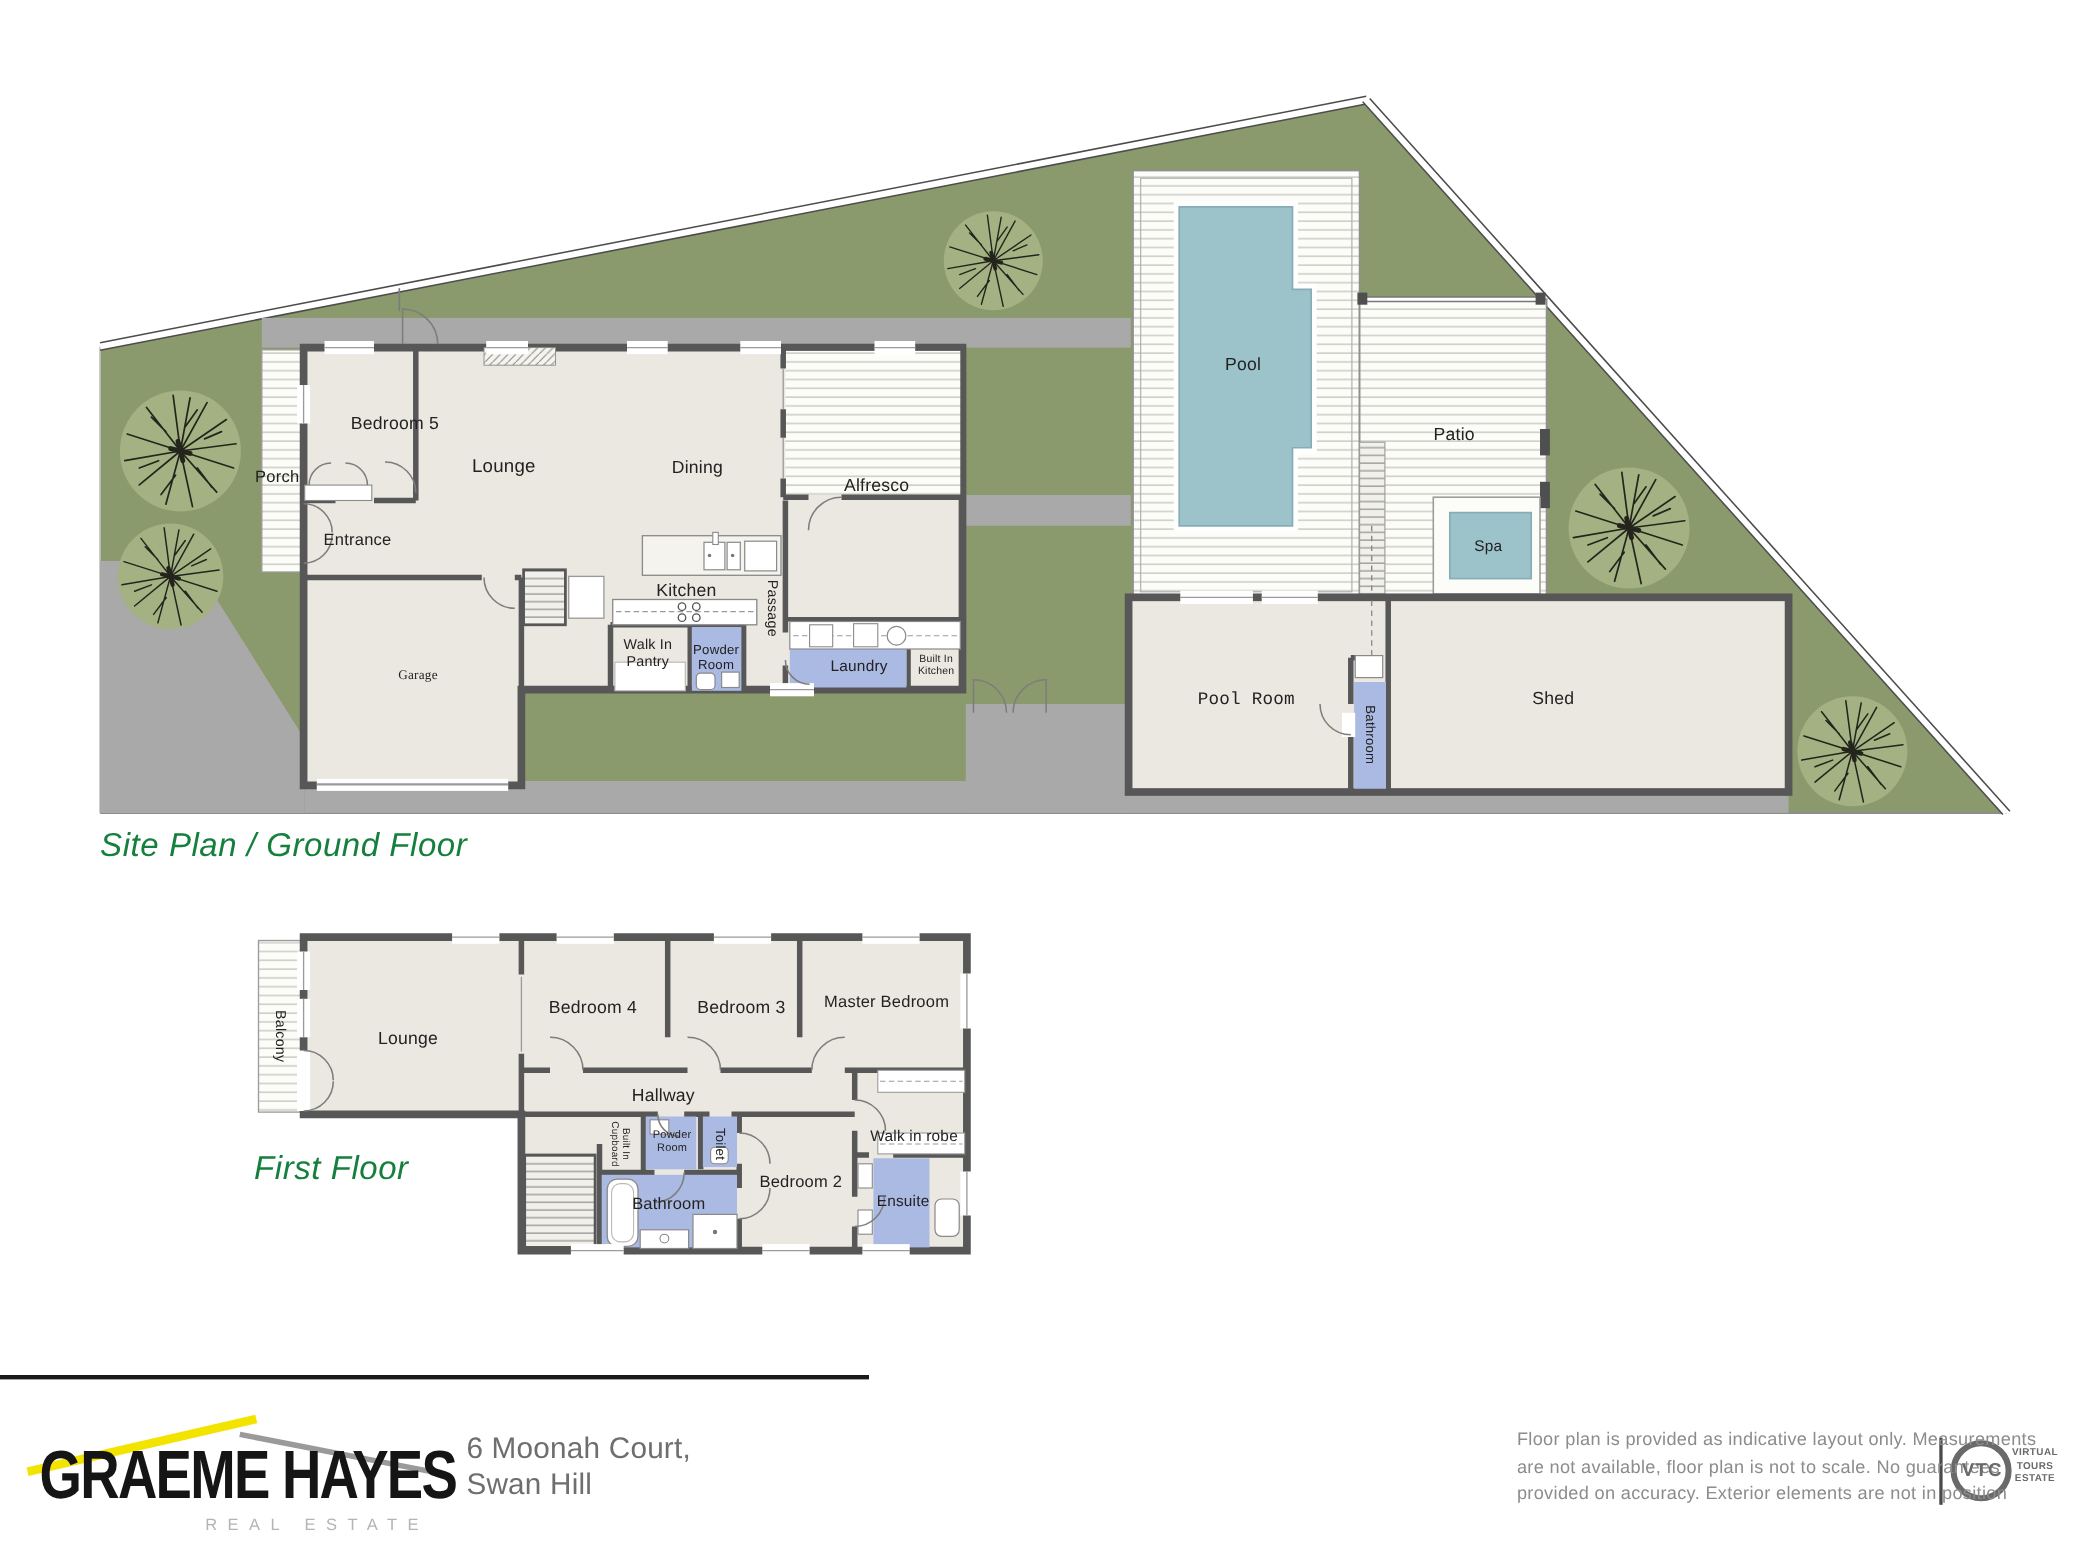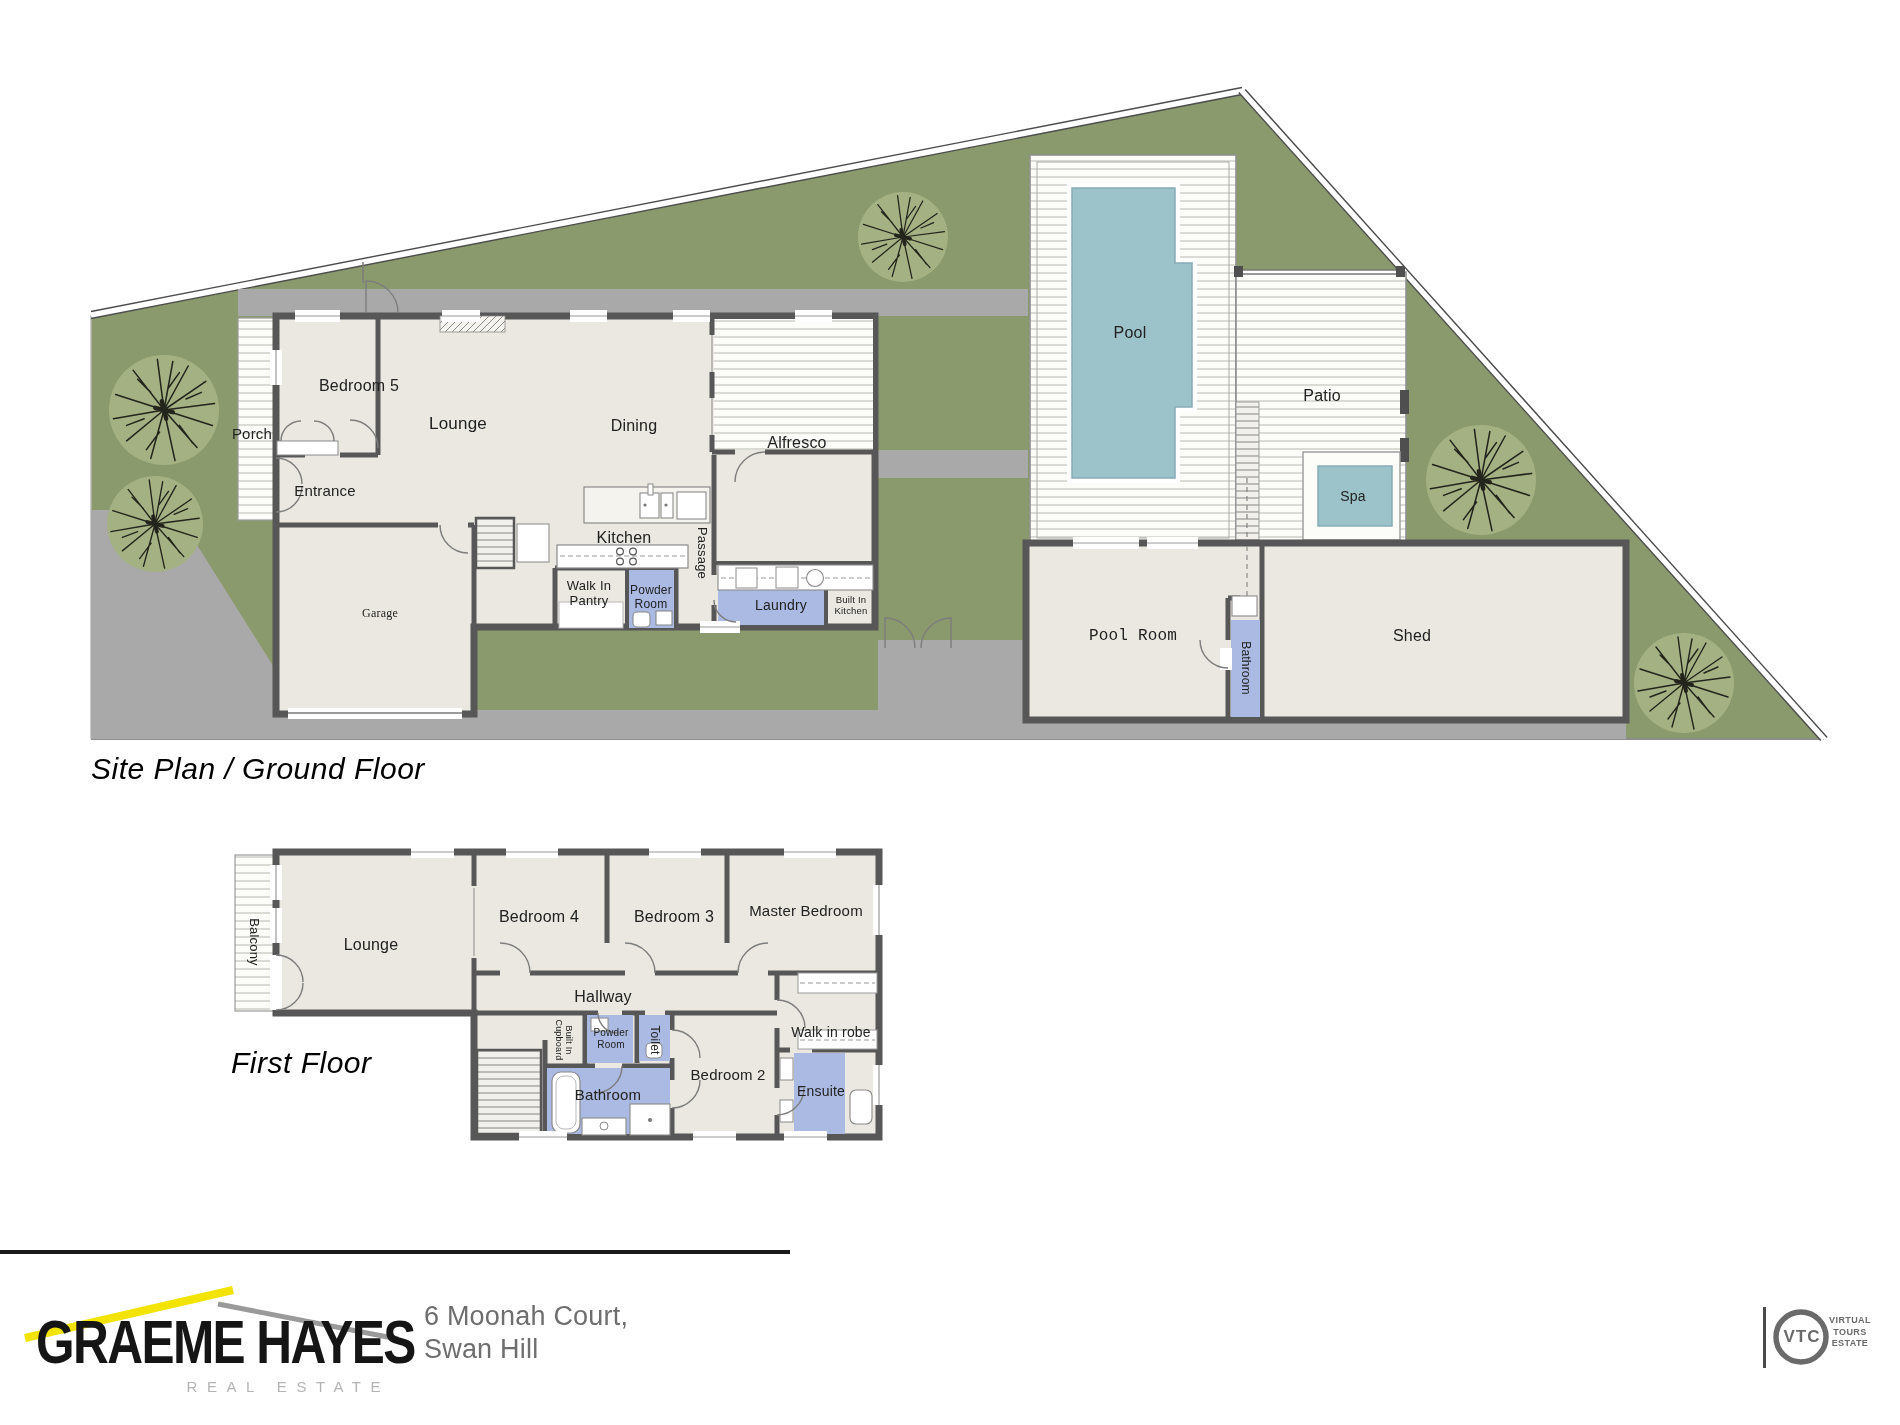--- a/index.html
+++ b/index.html
@@ -8,21 +8,21 @@
     font-family:"Liberation Sans", sans-serif;
   }
   #canvas{position:absolute;left:0;top:0;width:1900px;height:1425px;}
   svg{position:absolute;left:0;top:0;}
   .room-label{
     position:absolute;color:#222;font-weight:500;letter-spacing:.2px;
     white-space:pre-line;text-align:center;line-height:1.15;
     transform:translate(-50%,-50%);pointer-events:none;
   }
   .section-title{
-    position:absolute;font-style:italic;font-size:30px;color:#000000;
+    position:absolute;font-style:italic;font-size:30px;color:#15803d;
     font-weight:500;letter-spacing:.5px;
   }
   
   .brand-line{position:absolute;left:36px;top:1306px;width:350px;}
   .brand-name{
     font-size:62px;font-weight:700;color:#151515;letter-spacing:-2px;
     transform:scaleX(.80);transform-origin:left center;white-space:nowrap;
   }
   .brand-sub{
     position:absolute;left:38px;top:1378px;width:352px;text-align:right;
@@ -414,20 +414,25 @@
 <div class="brand-line">
   <div class="brand-name">GRAEME HAYES</div>
 </div>
 <div class="brand-sub">REAL ESTATE</div>
 
 <div class="address">
   <div>6 Moonah Court,</div>
   <div>Swan Hill</div>
 </div>
 
+<div class="disclaimer">
+  <div>Floor plan is provided as indicative layout only. Measurements</div>
+  <div>are not available, floor plan is not to scale. No guarantees</div>
+  <div>provided on accuracy. Exterior elements are not in position</div>
+</div>
 
 <div class="vtc-abbr">VTC</div>
 <div class="vtc-lines">
   <div>VIRTUAL</div>
   <div>TOURS</div>
   <div>ESTATE</div>
 </div>
 
 </div>
 

